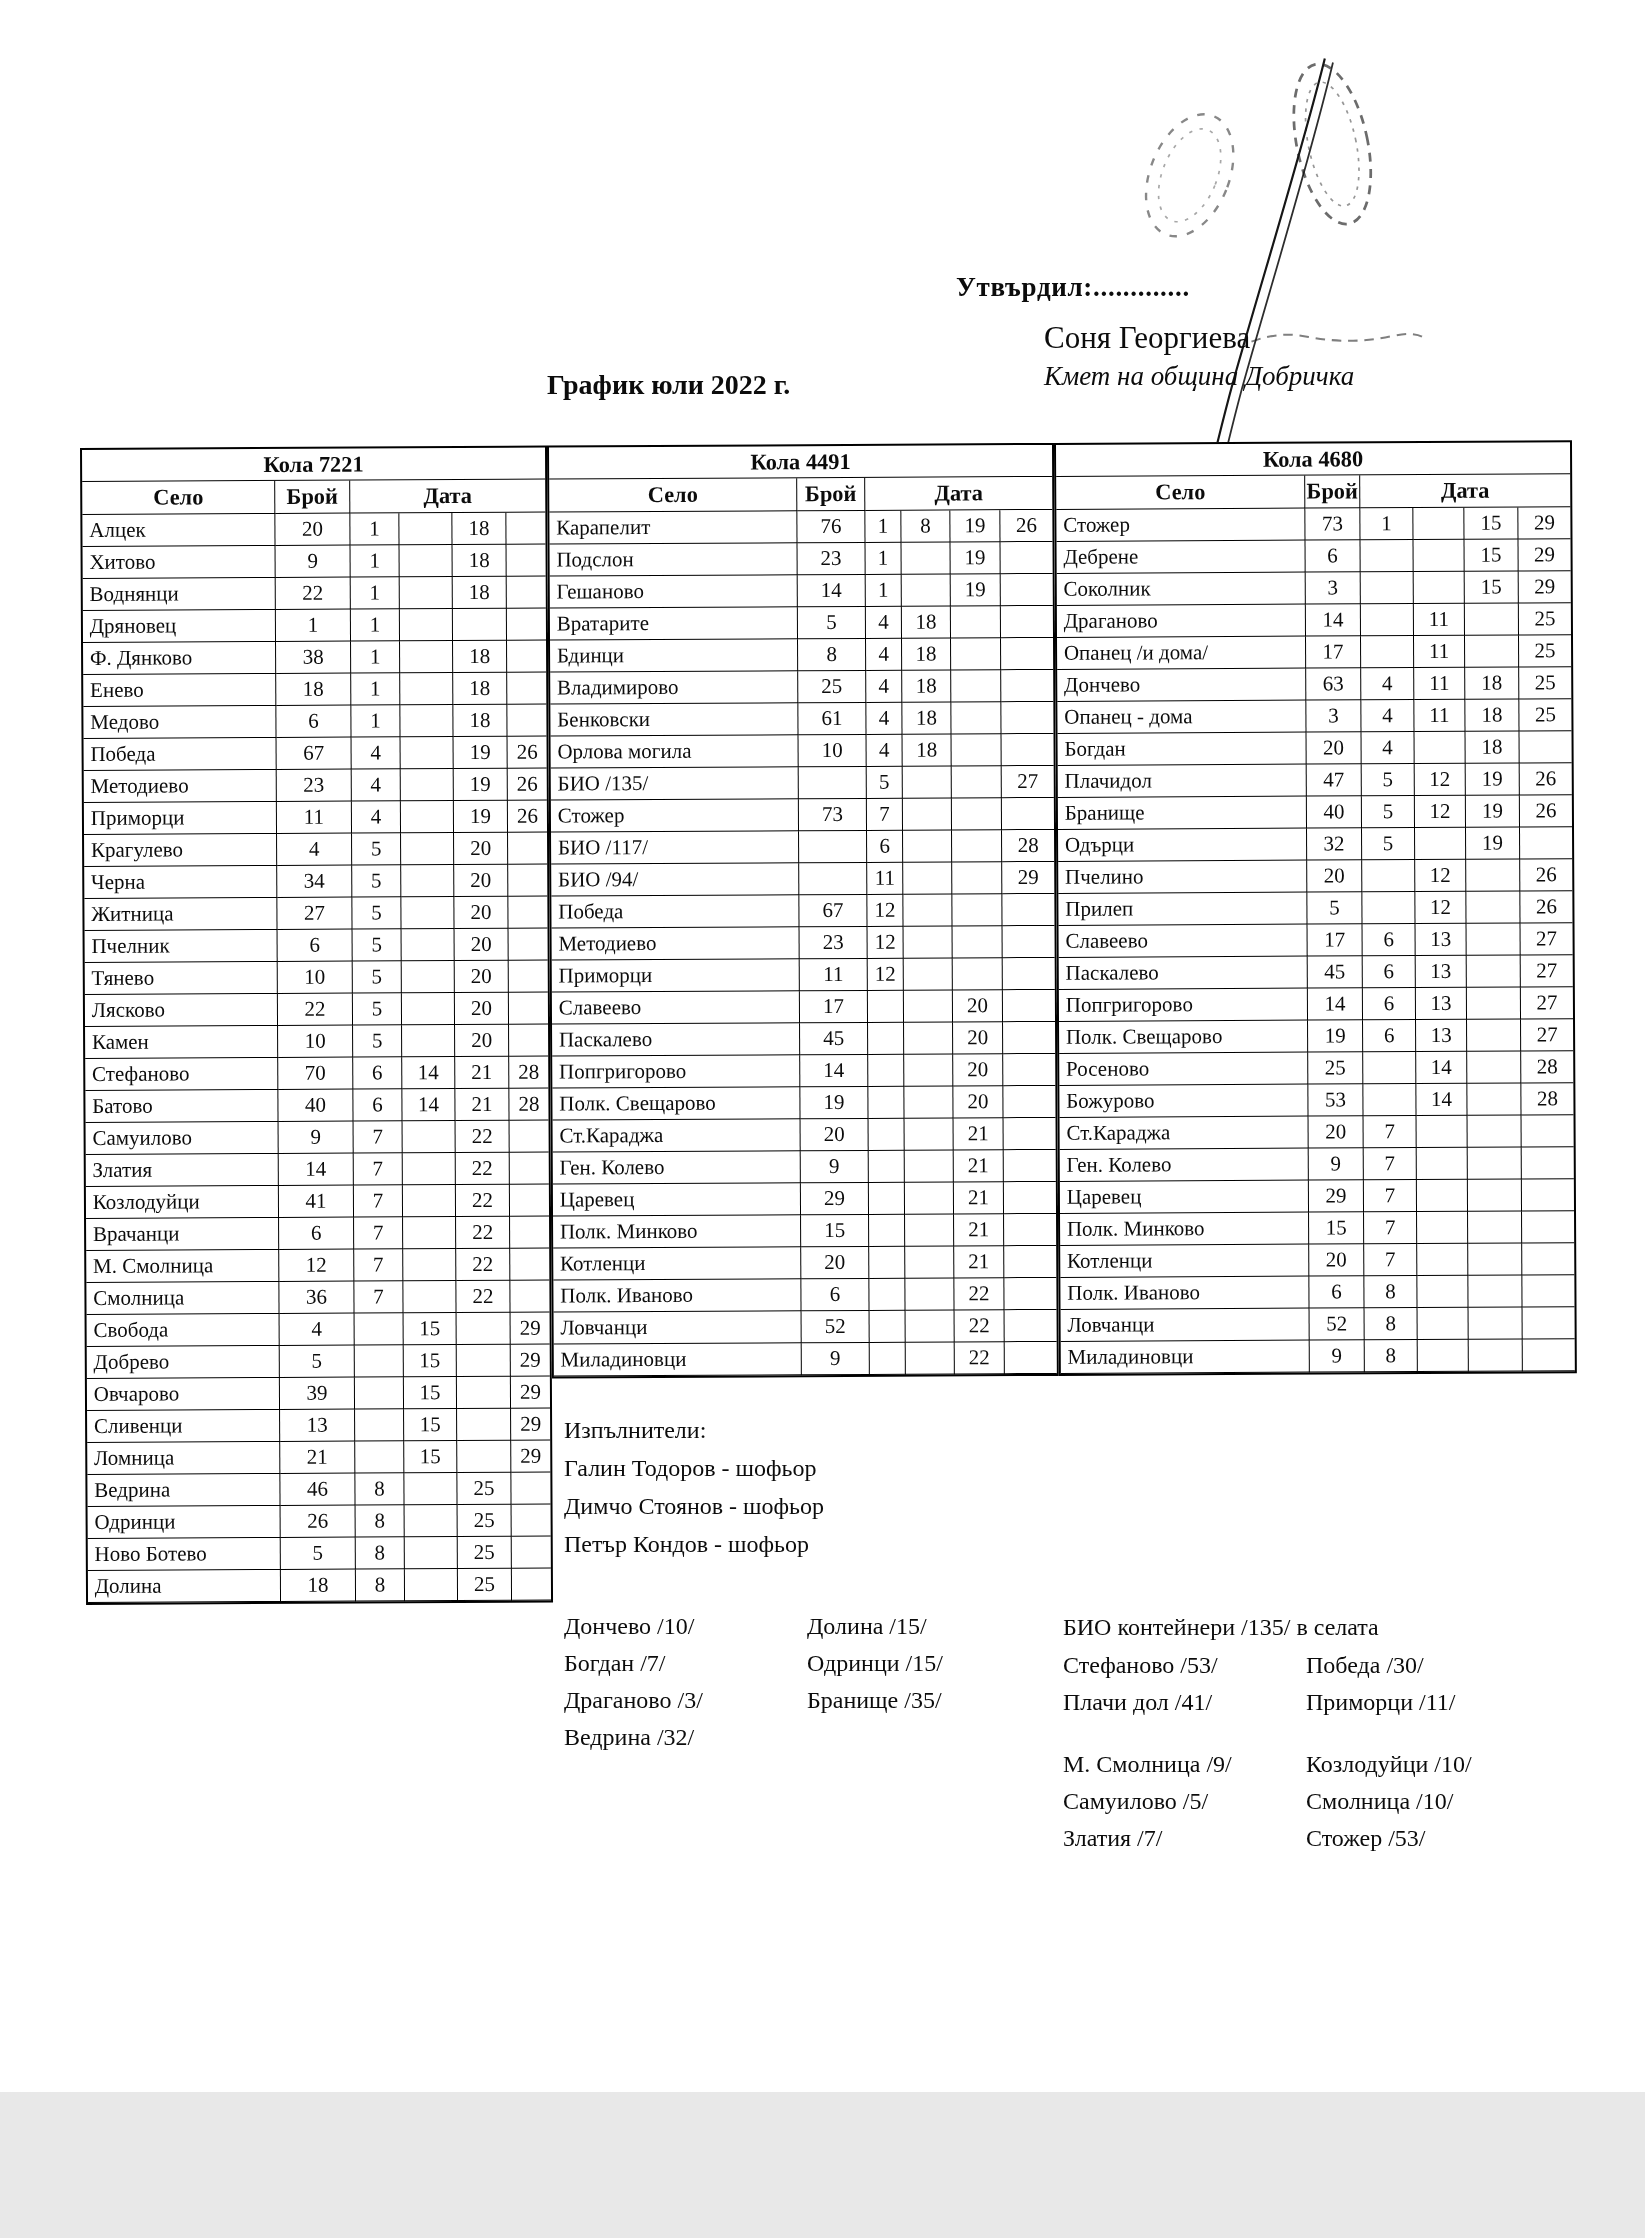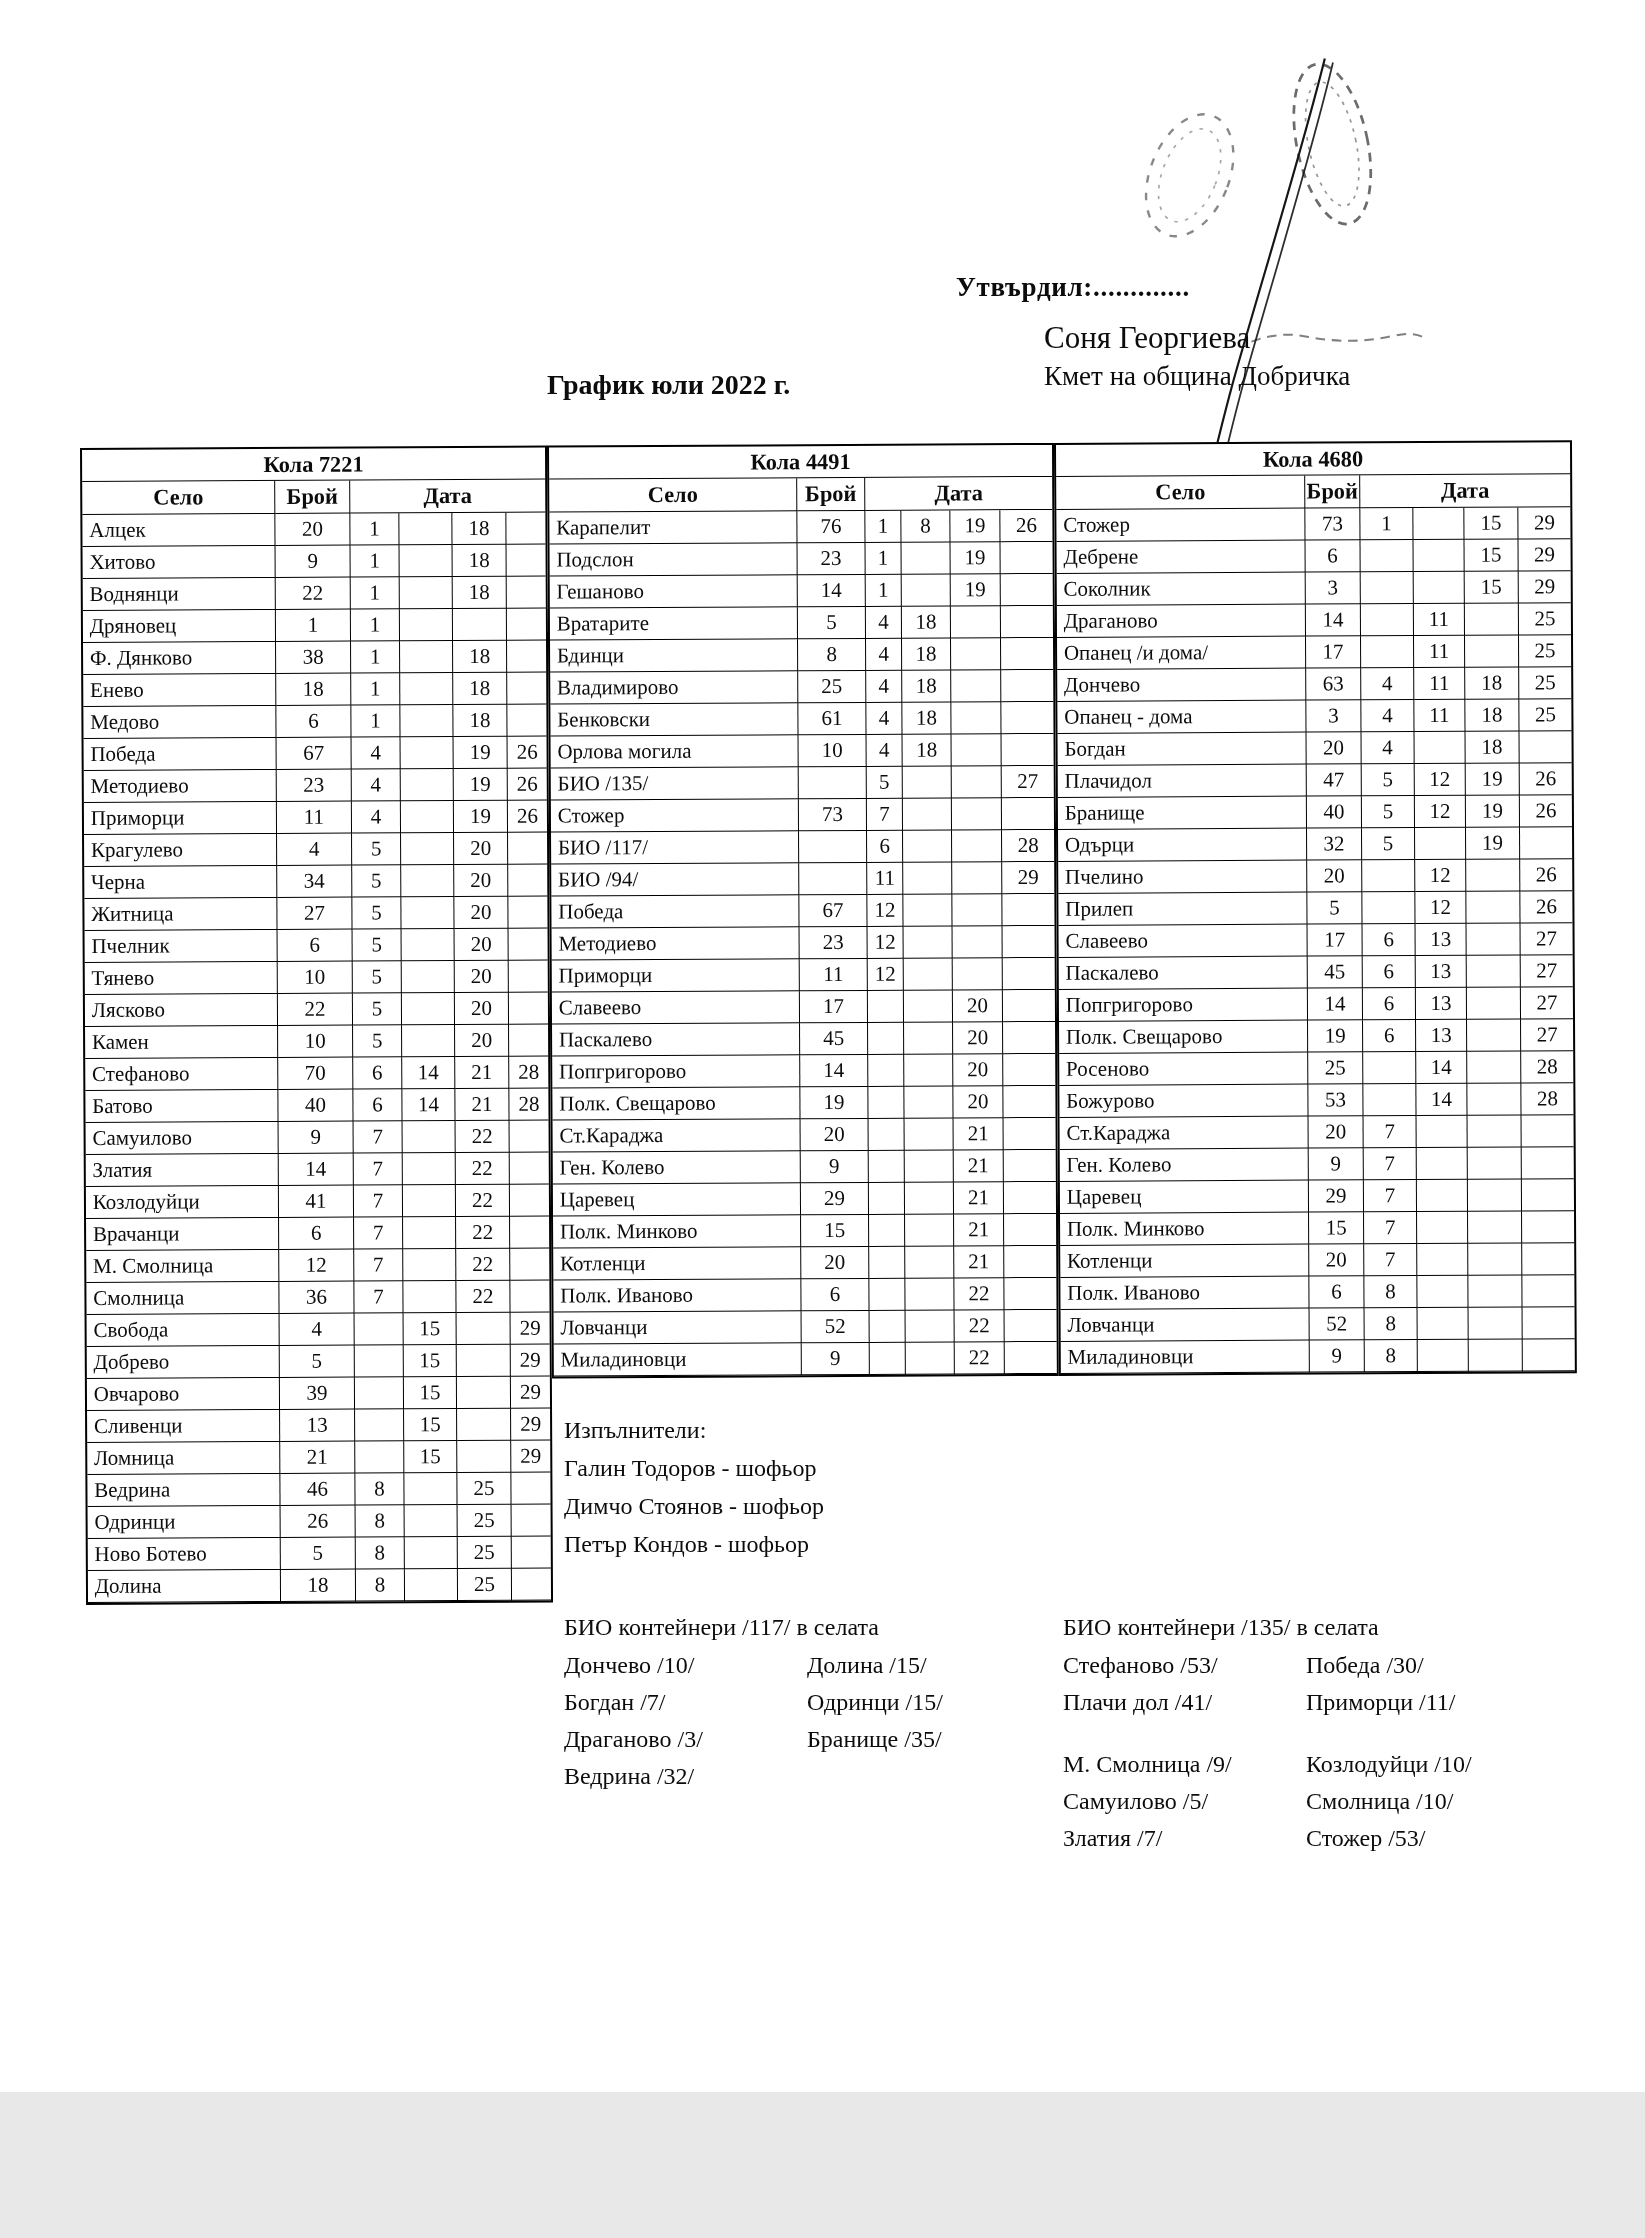--- a/index.html
+++ b/index.html
@@ -3,21 +3,21 @@
 <meta charset="utf-8">
 <style>
   html,body { margin:0; padding:0; background:#e8e8e8; }
   .page {
     position:relative; width:1646px; height:2092px; background:#ffffff;
     overflow:hidden; font-family:"Liberation Serif","DejaVu Serif",serif; color:#0c0c0c;
   }
   
   .approve-label { position:absolute; left:956px; top:272px; font-size:27px; font-weight:bold; letter-spacing:0.7px; }
   .approve-name  { position:absolute; left:1044px; top:320px; font-size:31px; }
-  .approve-role  { position:absolute; left:1044px; top:361px; font-size:27px; }
+  .approve-role  { position:absolute; left:1044px; top:361px; font-size:27px; font-style:italic; }
   .doc-title     { position:absolute; left:547px;  top:369px; font-size:28px; font-weight:bold; }
   
   .overlay { position:absolute; left:0; top:0; pointer-events:none; }
   
   .tblwrap { position:absolute; left:80px; top:448px; display:flex; align-items:flex-start;
              transform:rotate(-0.3deg); transform-origin:0 0; }
   .sec { display:grid; border:2px solid #000; background:#fff; }
   .sec.s1 { grid-template-columns:193px 75px 49px 53px 54px 39px; }
   .sec.s2 { grid-template-columns:248px 68px 36px 49px 50px 52px; }
   .sec.s3 { grid-template-columns:249px 55px 53px 51px 54px 52px; }
@@ -623,21 +623,20 @@
   </div>
 
   <div class="executors">
     <div class="line t">Изпълнители:</div>
     <div class="line">Галин Тодоров - шофьор</div>
     <div class="line">Димчо Стоянов - шофьор</div>
     <div class="line">Петър Кондов - шофьор</div>
   </div>
 
   <div class="bio bio1">
-    <div class="bio-title">БИО контейнери /117/ в селата</div>
     <div class="bio-grid">
       <div>Дончево /10/</div>
       <div>Долина /15/</div>
       <div>Богдан /7/</div>
       <div>Одринци /15/</div>
       <div>Драганово /3/</div>
       <div>Бранище /35/</div>
       <div>Ведрина /32/</div>
       <div></div>
     </div>

